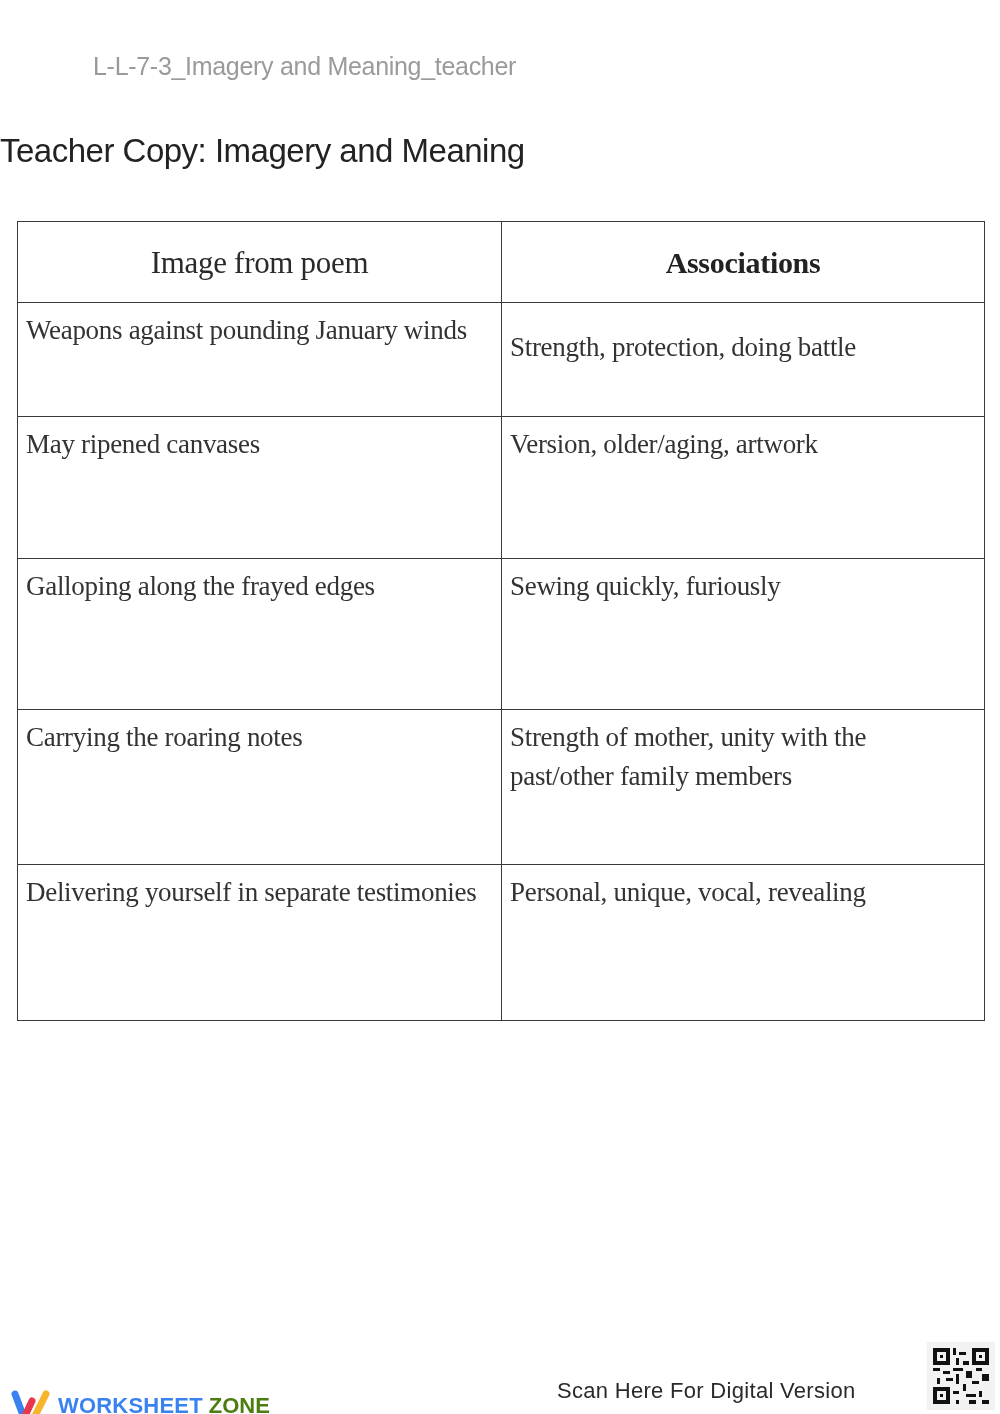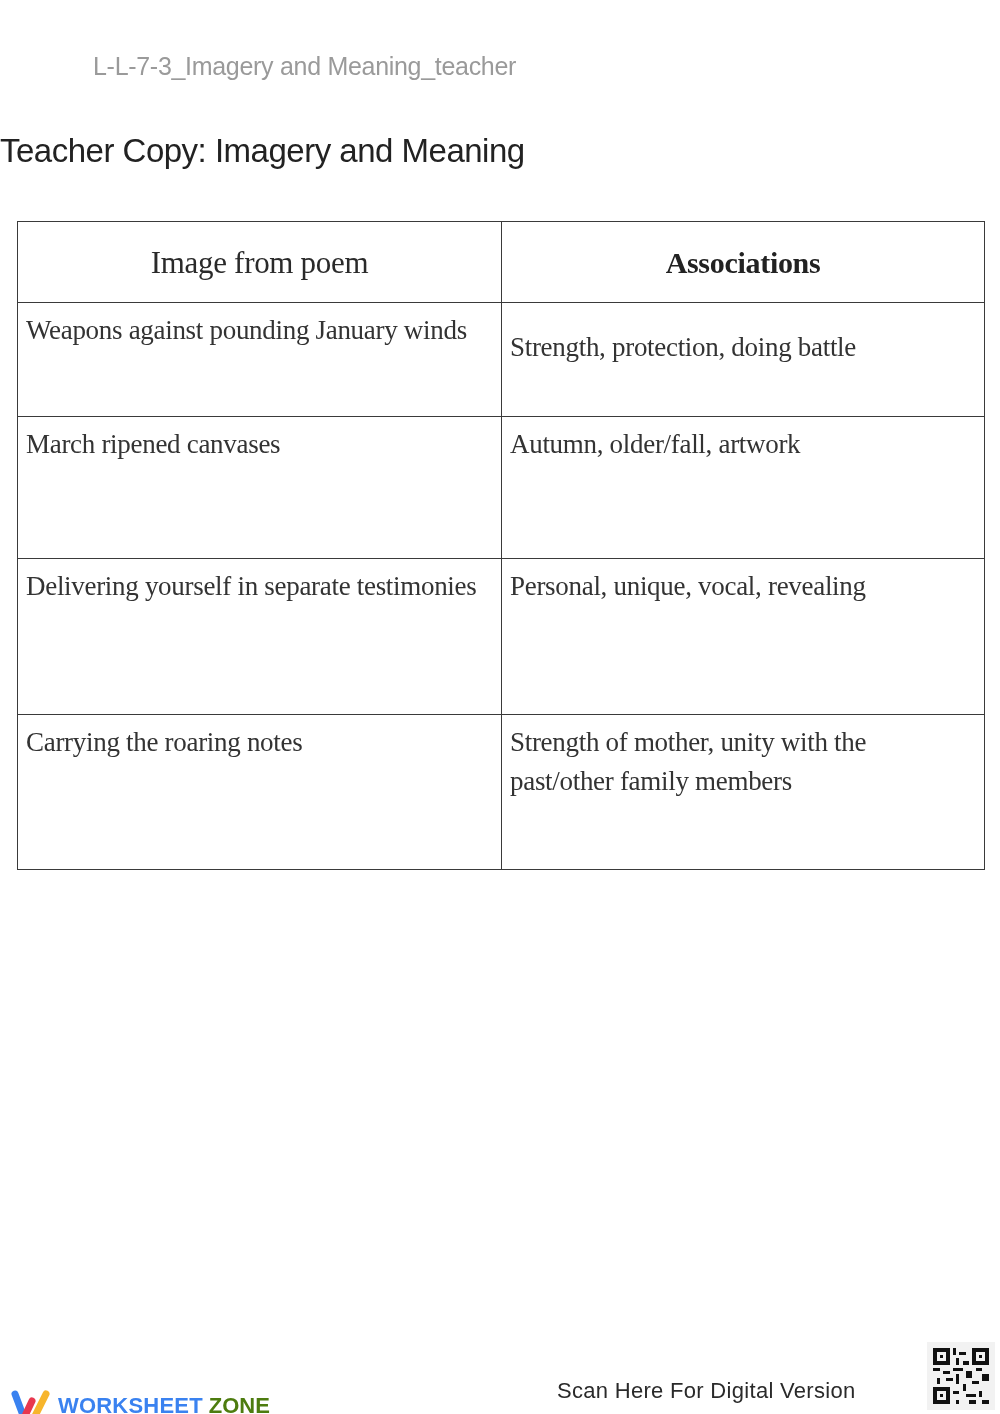--- a/index.html
+++ b/index.html
@@ -67,30 +67,34 @@
   <tbody>
       <tr>
     <th>Image from poem</th>
     <th class="bold">Associations</th>
   </tr>
   <tr style="height:114px">
     <td>Weapons against pounding January winds</td>
     <td class="assoc-single">Strength, protection, doing battle</td>
   </tr>
   <tr style="height:142px">
-    <td>March ripened canvases</td>
-    <td>Autumn, older/fall, artwork</td>
+    <td>May ripened canvases</td>
+    <td>Version, older/aging, artwork</td>
+  </tr>
+  <tr style="height:151px">
+    <td>Galloping along the frayed edges</td>
+    <td>Sewing quickly, furiously</td>
+  </tr>
+  <tr style="height:155px">
+    <td>Carrying the roaring notes</td>
+    <td>Strength of mother, unity with the past/other family members</td>
   </tr>
   <tr style="height:156px">
     <td>Delivering yourself in separate testimonies</td>
     <td>Personal, unique, vocal, revealing</td>
-  </tr>
-  <tr style="height:155px">
-    <td>Carrying the roaring notes</td>
-    <td>Strength of mother, unity with the past/other family members</td>
   </tr>
 </tbody>
   </table>
 
 <div class="footer-logo">
   <svg class="logo-mark" viewBox="0 0 44 34">
     <line x1="5" y1="5" x2="14" y2="29" stroke="#3a82f0" stroke-width="7" stroke-linecap="round"></line>
     <line x1="14" y1="29" x2="22" y2="12" stroke="#e8384f" stroke-width="7" stroke-linecap="round"></line>
     <line x1="24" y1="29" x2="36" y2="5" stroke="#f7b52c" stroke-width="7" stroke-linecap="round"></line>
   </svg>

